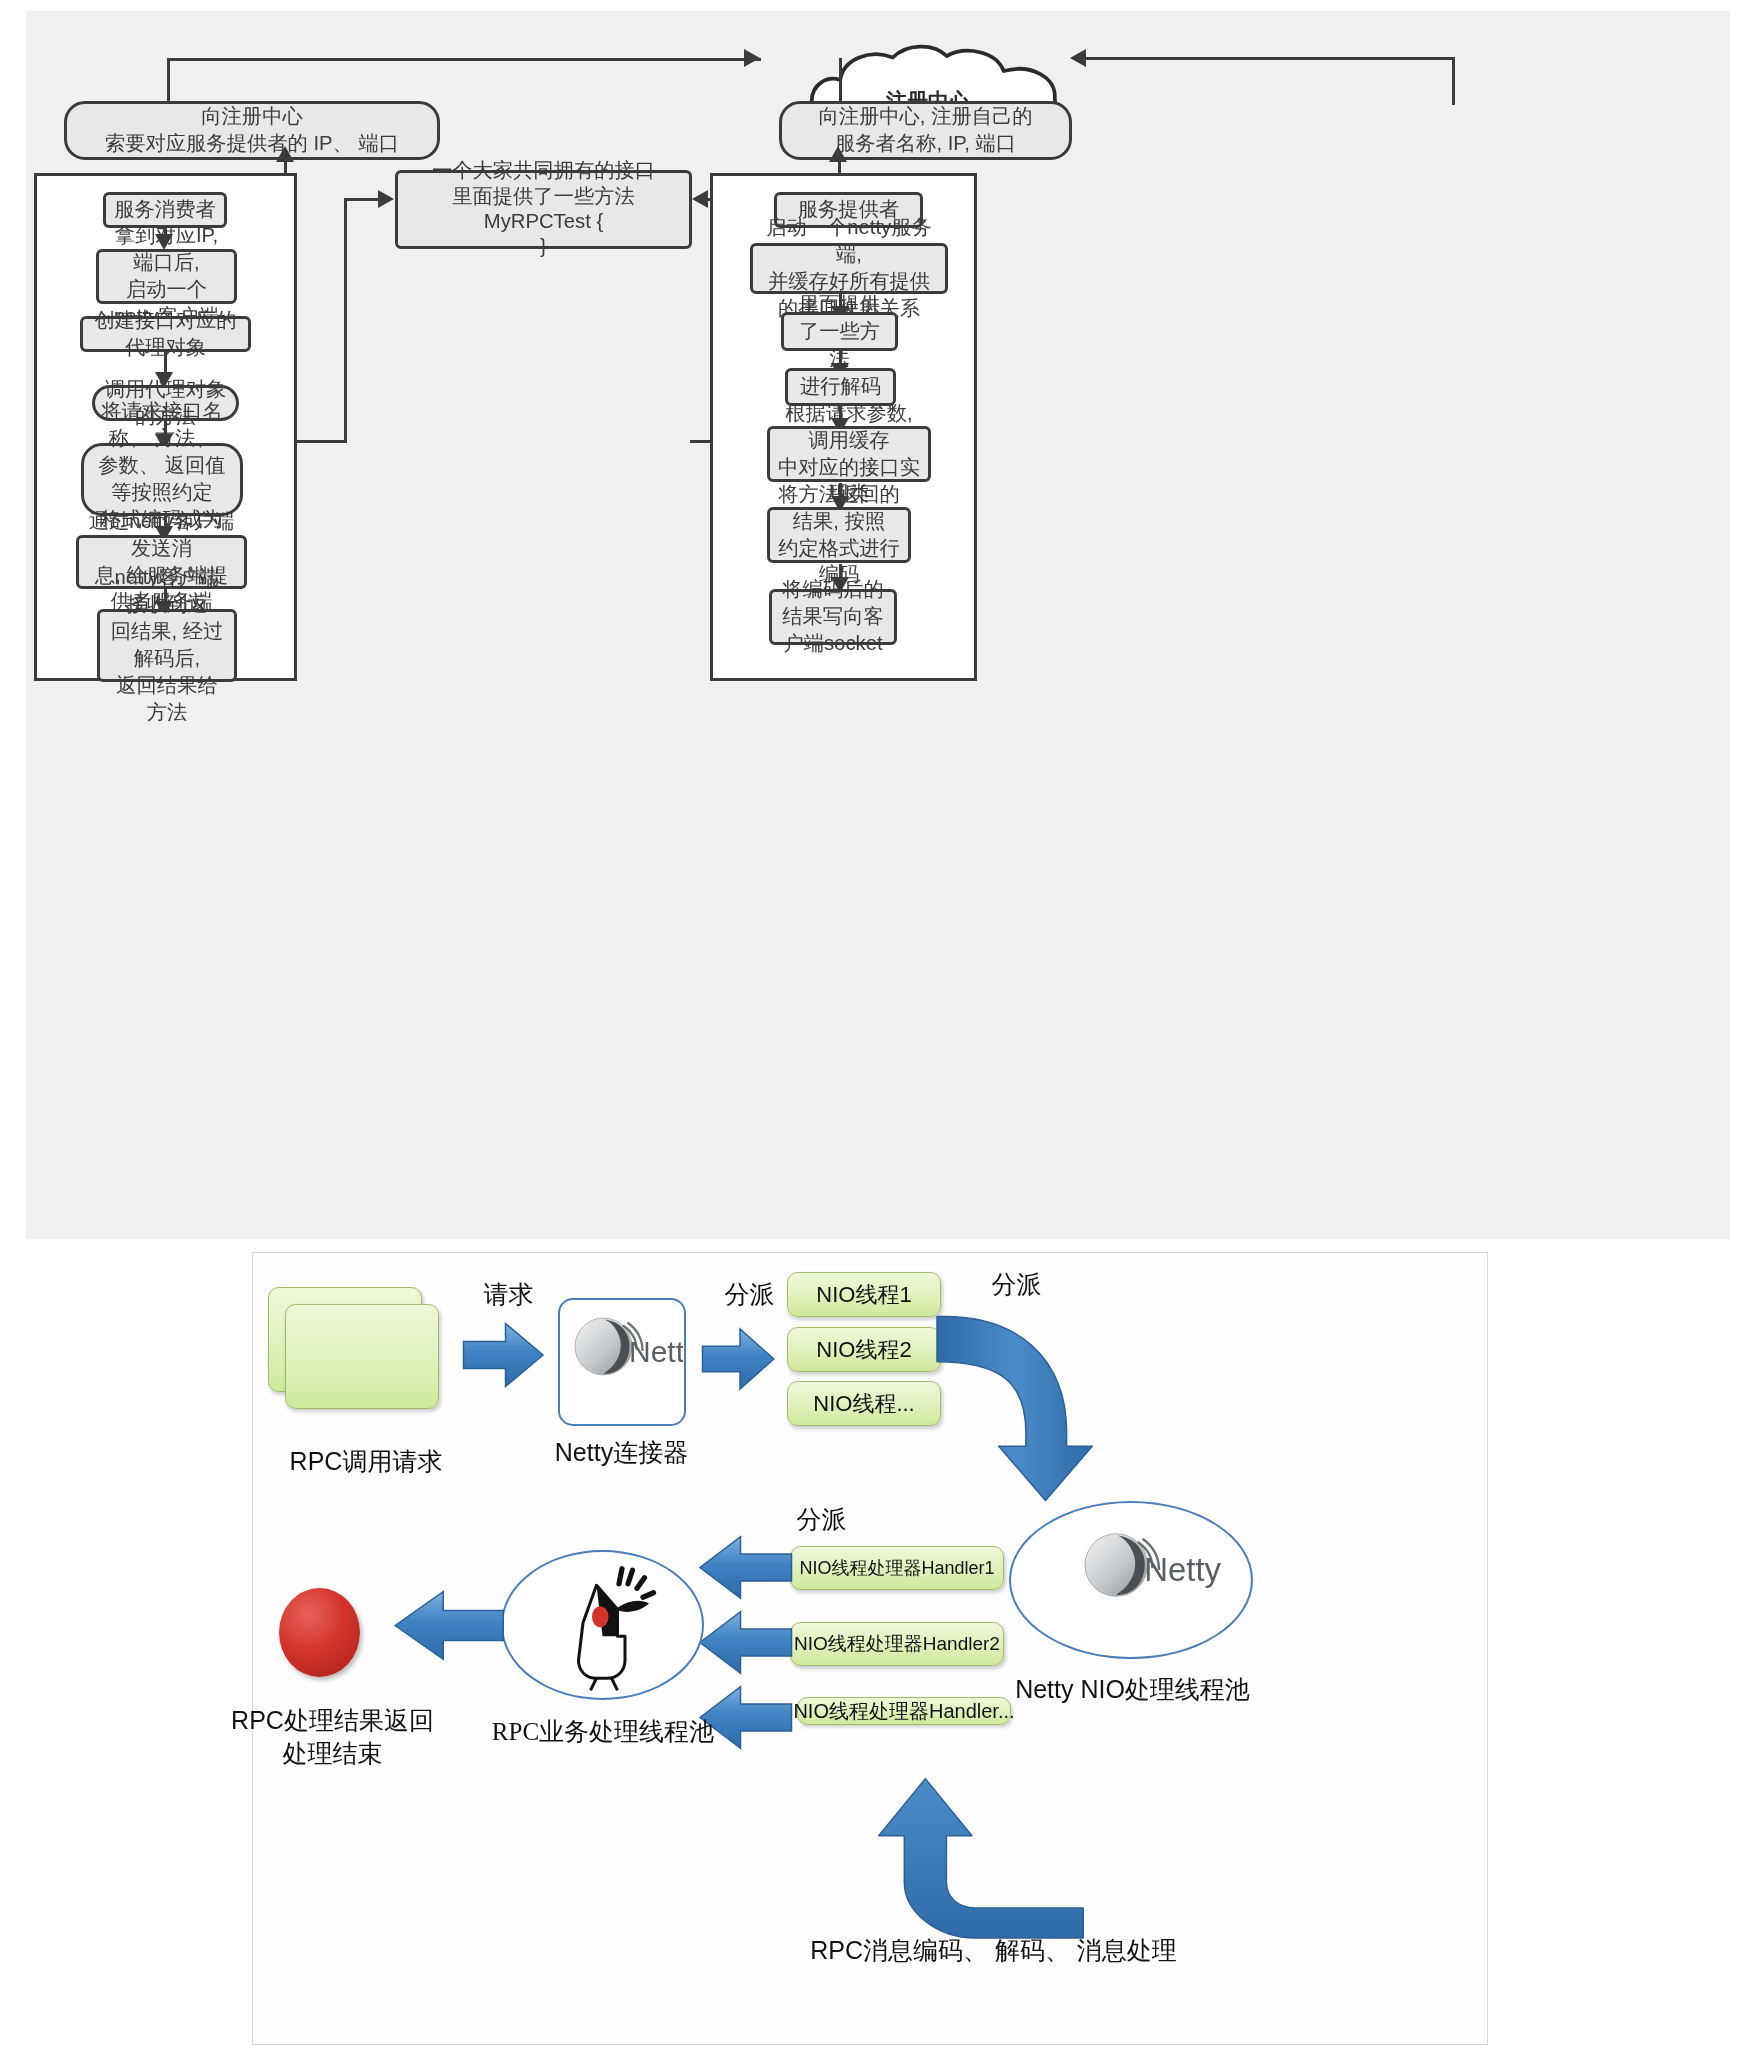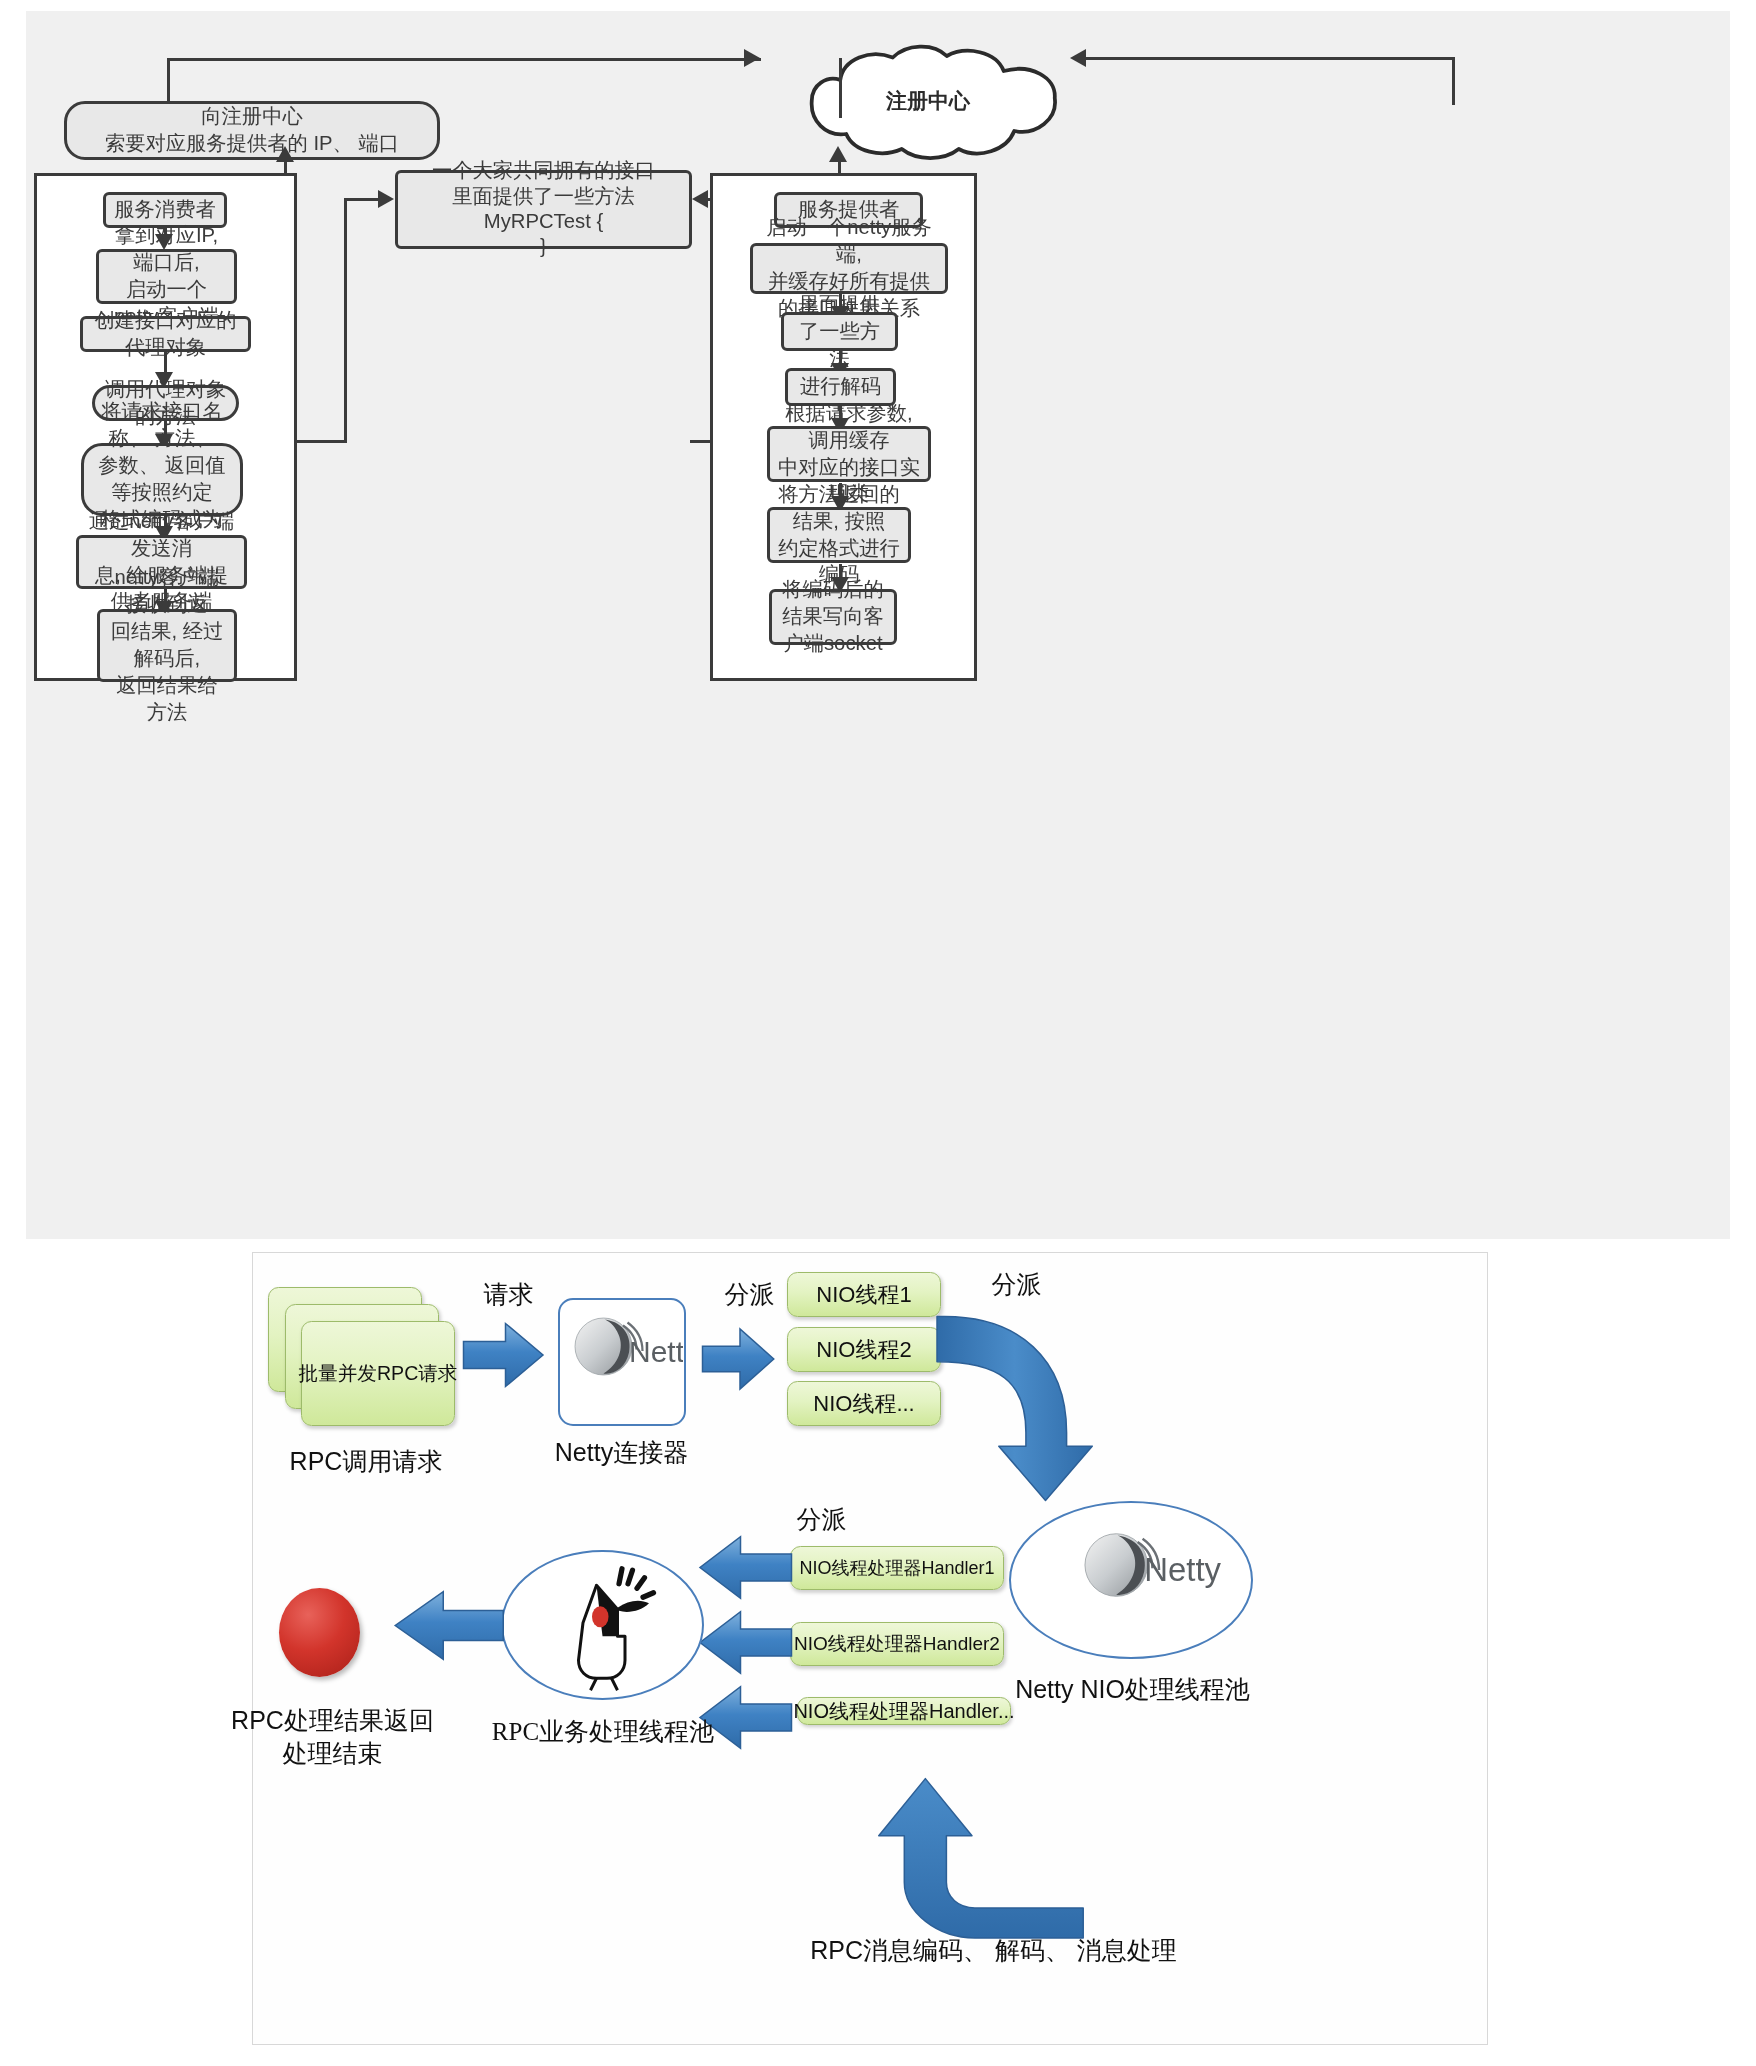--- a/index.html
+++ b/index.html
@@ -81,20 +81,22 @@
   <div class="ln h" style="left:141px;top:47px;width:594px;"></div>
   <div class="ar right" style="left:718px;top:38px;"></div>
 
   <div class="ln v" style="left:813px;top:47px;height:60px;"></div>
   <div class="ln h" style="left:1073px;top:47px;width:-0.8px;"></div>
   <div class="ln h" style="left:1074px;top:47px;width:0px;"></div>
 
   <div class="node round" style="left:38px;top:90px;width:376px;height:59px;">向注册中心
 索要对应服务提供者的 IP、 端口</div>
 
+  <div class="node round" style="left:753px;top:90px;width:293px;height:59px;">向注册中心, 注册自己的
+服务者名称, IP, 端口</div>
 
   <div class="ln v" style="left:258px;top:148px;height:19px;"></div>
   <div class="ar up" style="left:250px;top:135px;"></div>
   <div class="ln h" style="left:226px;top:164px;width:35px;"></div>
   <div class="ln v" style="left:226px;top:164px;height:19px;"></div>
 
   <div class="ln v" style="left:812px;top:148px;height:36px;"></div>
   <div class="ar up" style="left:803px;top:135px;"></div>
 
   <div class="container-box" style="left:7.5px;top:162px;width:263px;height:508px;"></div>
@@ -176,21 +178,20 @@
 </div>
 
 <div class="ln h" style="position:absolute;left:1086px;top:57px;width:369px;background:#3b3b3b;height:3px;"></div>
 <div class="ar left" style="position:absolute;left:1070px;top:49px;"></div>
 <div class="ln v" style="position:absolute;left:1452px;top:57px;width:3px;height:48px;background:#3b3b3b;"></div>
 
 <div id="netty-panel">
 
   <div class="gbox" style="left:15px;top:34px;width:154px;height:105px;"></div>
   <div class="gbox" style="left:32px;top:51px;width:154px;height:105px;"></div>
-  <div class="gbox" style="left:48px;top:68px;width:154px;height:105px;font-size:19.6px;">批量并发RPC请求</div>
   <div class="cap" style="left:7.5px;top:192px;width:211px;">RPC调用请求</div>
 
   <div class="cap b" style="left:214px;top:25px;width:83px;">请求</div>
   <div class="bluearrow" style="left:209px;top:66px;">
     <svg width="84" height="72" viewBox="0 0 112 96">
       <defs>
           <linearGradient id="bg1" x1="0" y1="0" x2="0" y2="1">
         <stop offset="0" stop-color="#7fb1dd"></stop>
             <stop offset="0.45" stop-color="#3f82c4"></stop>
         <stop offset="1" stop-color="#2f6ba8"></stop>

